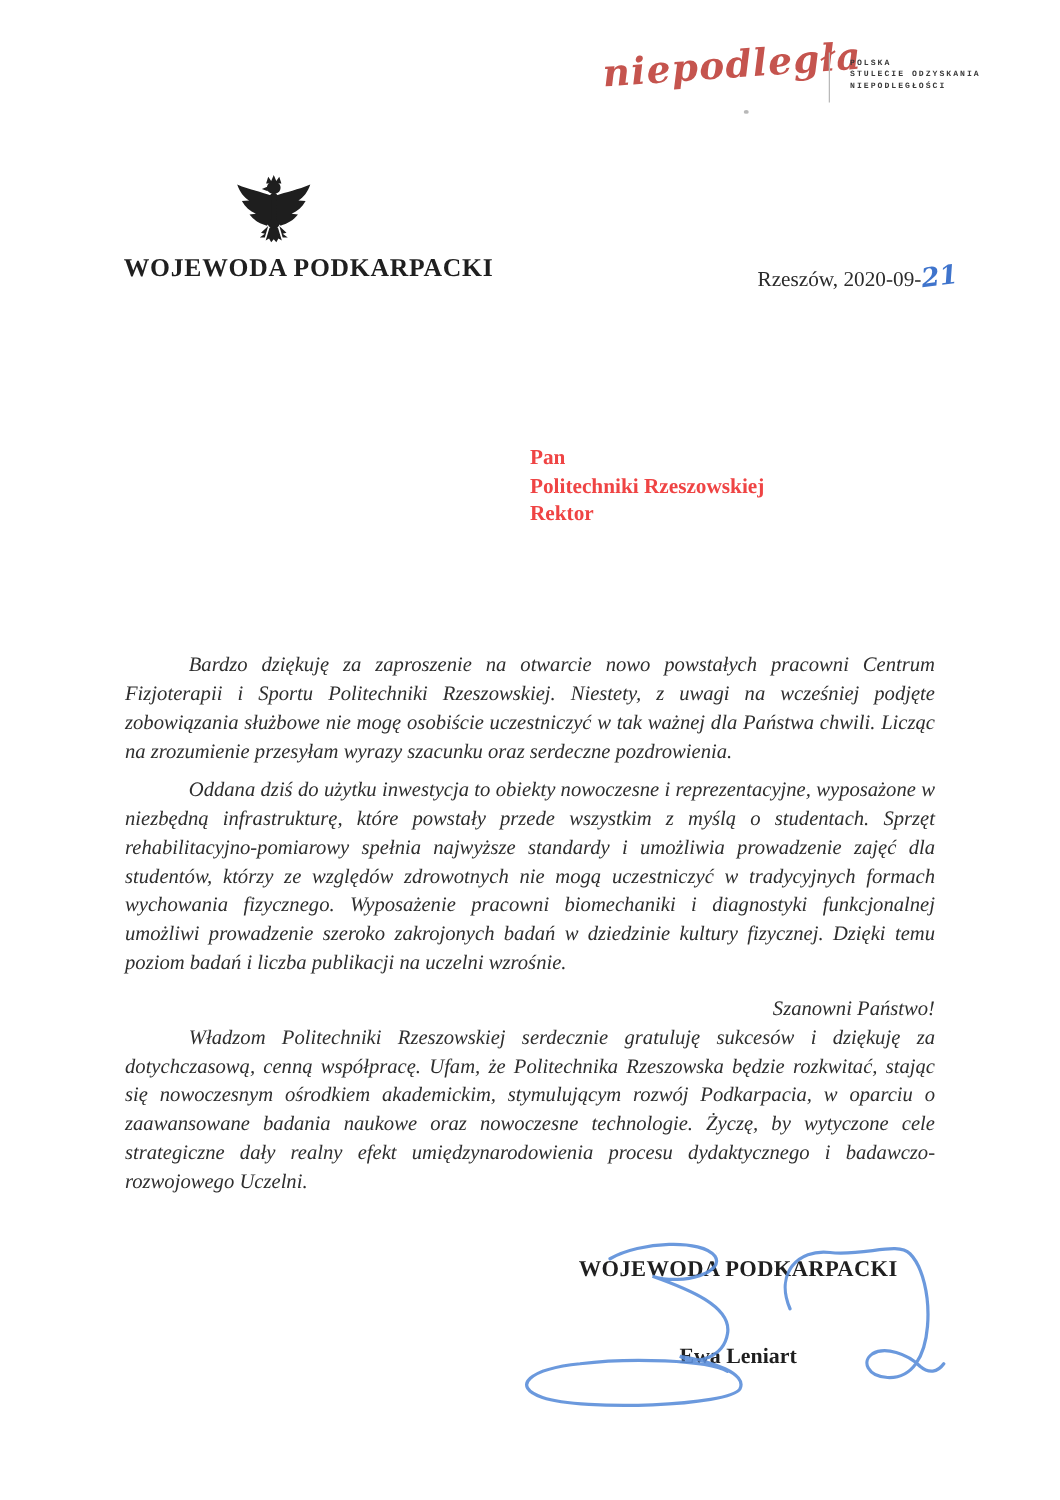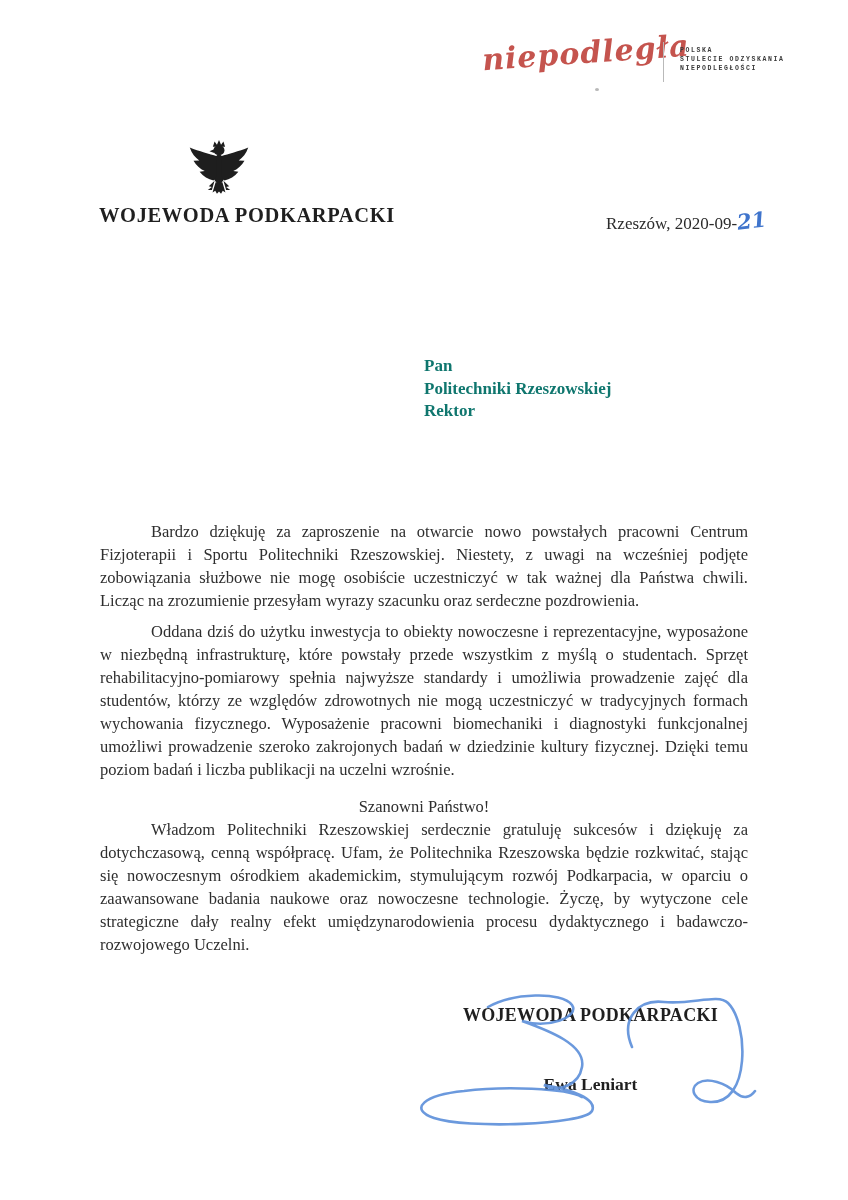--- a/index.html
+++ b/index.html
@@ -54,32 +54,32 @@
     font-family: "DejaVu Serif", serif;
     font-style: italic; font-weight: bold;
     font-size: 21px; color: #3f74cc;
     transform: rotate(-7deg) translateY(-1px);
   }
 
   
   .addressee {
     position: absolute; left: 424px; top: 355px;
     font-size: 17px; font-weight: bold; line-height: 22.5px;
-    color: #0f766e; white-space: nowrap;
+    color: #ef4444; white-space: nowrap;
   }
 
   
   .letter-body {
     position: absolute; left: 100px; top: 520px; width: 648px;
     font-size: 16.5px; line-height: 23px; color: #2e2e2e;
     text-align: justify;
   }
-  .letter-body p { margin: 0 0 8px 0; }
+  .letter-body p { margin: 0 0 8px 0; font-style: italic; }
   .letter-body p.indent { text-indent: 51px; }
-  .letter-body p.salutation { margin-top: 14px; margin-bottom: 0; text-align: center; }
+  .letter-body p.salutation { margin-top: 14px; margin-bottom: 0; text-align: right; }
 
   
   .sig-block {
     position: absolute; left: 418px; top: 1005px; width: 345px;
     text-align: center; color: #1f1f1f;
   }
   .sig-title { font-size: 18px; font-weight: bold; letter-spacing: 0.3px; white-space: nowrap; }
   .sig-name { margin-top: 48px; font-size: 17.5px; font-weight: bold; }
   .sig-scrawl { position: absolute; left: 400px; top: 985px; pointer-events: none; }
 </style>

